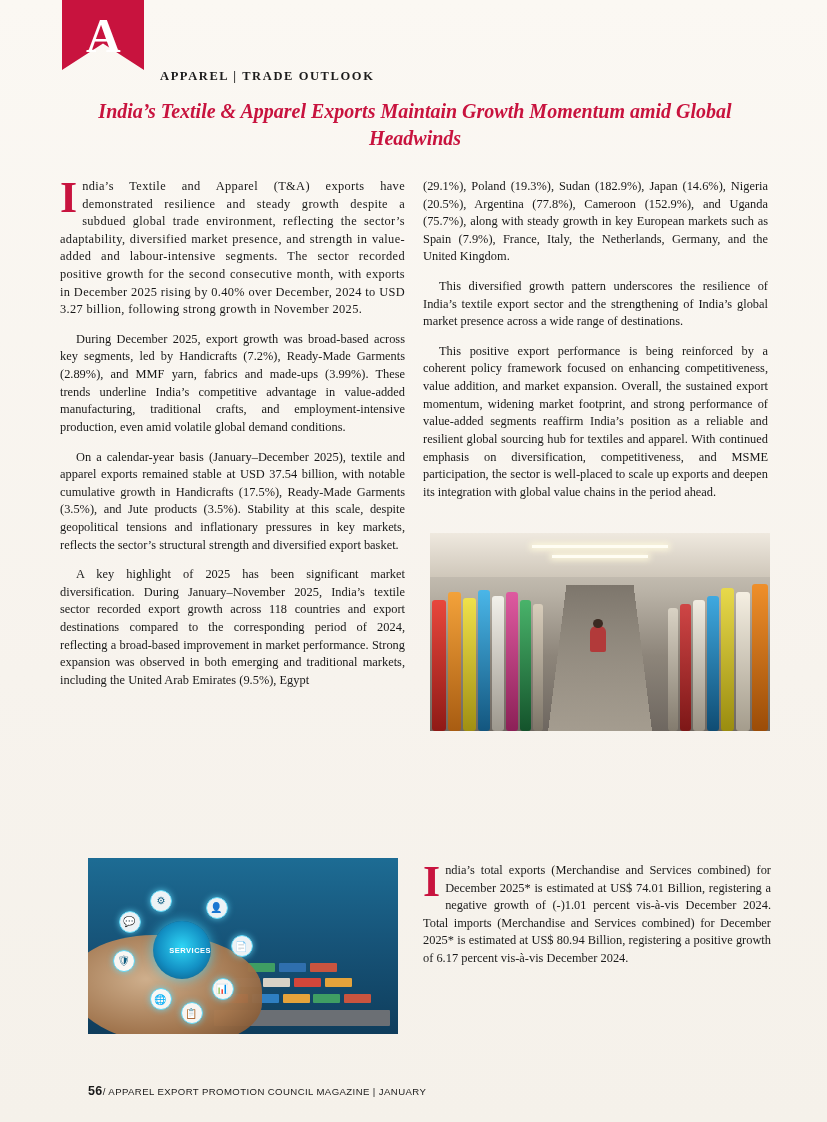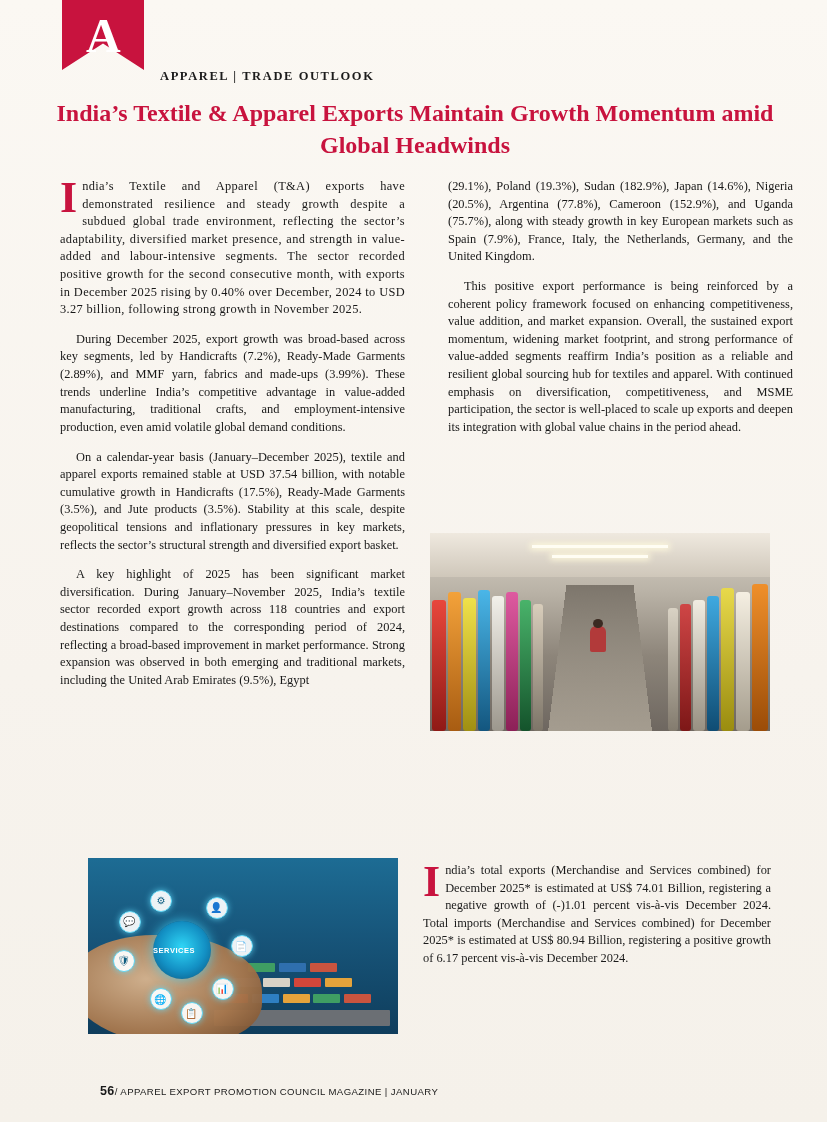--- a/index.html
+++ b/index.html
@@ -58,36 +58,37 @@
     margin-top: 8px;
   }
   
   .headline {
     position: absolute;
     top: 98px;
     left: 55px;
     width: 720px;
     text-align: center;
     font-family: "Liberation Serif", serif;
-    font-weight: bold;
-    font-size: 24px;
+    font-style: italic;
+    font-weight: bold;
+    font-size: 20px;
     line-height: 1.33;
     color: #c8133e;
   }
   
   .col {
     position: absolute;
     width: 345px;
     font-size: 12.4px;
     line-height: 1.42;
     text-align: justify;
     color: #181818;
   }
   .col-left { top: 178px; left: 60px; }
-  .col-right { top: 178px; left: 448px; }
+  .col-right { top: 178px; left: 423px; }
   .col p {
     margin: 0 0 12px 0;
     text-indent: 16px;
   }
   .col p.first {
     text-indent: 0;
   }
   .dropcap {
     float: left;
     font-family: "Liberation Serif", serif;
@@ -208,21 +209,21 @@
     position: absolute;
     left: 21%;
     top: 36%;
     width: 58px;
     height: 58px;
     border-radius: 50%;
     background: radial-gradient(circle at 50% 45%, #2fd6f6 0%, #1390c4 55%, #0a4f77 100%);
     box-shadow: 0 0 12px rgba(60,210,250,0.8);
     display: flex;
     align-items: center;
-    justify-content: flex-start;
+    justify-content: flex-end;
   }
   .ps-hub span {
     font-family: "Liberation Sans", sans-serif;
     font-size: 7.5px;
     font-weight: bold;
     color: #ffffff;
     letter-spacing: 0.5px;
   }
   .node {
     position: absolute;
@@ -250,21 +251,21 @@
   }
   .bottom-col p {
     margin: 0 0 8px 0;
     text-indent: 16px;
   }
   .bottom-col p.first { text-indent: 0; }
   
   .footer {
     position: absolute;
     bottom: 24px;
-    left: 100px;
+    left: 88px;
     font-family: "Liberation Sans", sans-serif;
     font-size: 9.6px;
     letter-spacing: 0.4px;
     color: #1a1a1a;
   }
   .footer .pg {
     font-size: 12.5px;
     font-weight: bold;
   }
 </style>
@@ -285,20 +286,21 @@
     <p class="first">
       <span class="dropcap">I</span><span class="spaced">ndia’s Textile and Apparel (T&amp;A) exports have demonstrated resilience and steady growth despite a subdued global trade environment, reflecting the sector’s adaptability, diversified market presence, and strength in value-added and labour-intensive segments. The sector recorded positive growth for the second consecutive month, with exports in December 2025 rising by 0.40% over December, 2024 to USD 3.27 billion, following strong growth in November 2025.</span>
     </p>
     <p><span>During December 2025, export growth was broad-based across key segments, led by Handicrafts (7.2%), Ready-Made Garments (2.89%), and MMF yarn, fabrics and made-ups (3.99%). These trends underline India’s competitive advantage in value-added manufacturing, traditional crafts, and employment-intensive production, even amid volatile global demand conditions.</span></p>
     <p><span>On a calendar-year basis (January–December 2025), textile and apparel exports remained stable at USD 37.54 billion, with notable cumulative growth in Handicrafts (17.5%), Ready-Made Garments (3.5%), and Jute products (3.5%). Stability at this scale, despite geopolitical tensions and inflationary pressures in key markets, reflects the sector’s structural strength and diversified export basket.</span></p>
     <p><span>A key highlight of 2025 has been significant market diversification. During January–November 2025, India’s textile sector recorded export growth across 118 countries and export destinations compared to the corresponding period of 2024, reflecting a broad-based improvement in market performance. Strong expansion was observed in both emerging and traditional markets, including the United Arab Emirates (9.5%), Egypt</span></p>
   </div>
 
   <div class="col col-right">
     <p class="first"><span>(29.1%), Poland (19.3%), Sudan (182.9%), Japan (14.6%), Nigeria (20.5%), Argentina (77.8%), Cameroon (152.9%), and Uganda (75.7%), along with steady growth in key European markets such as Spain (7.9%), France, Italy, the Netherlands, Germany, and the United Kingdom.</span></p>
+    <p><span>This diversified growth pattern underscores the resilience of India’s textile export sector and the strengthening of India’s global market presence across a wide range of destinations.</span></p>
     <p><span>This positive export performance is being reinforced by a coherent policy framework focused on enhancing competitiveness, value addition, and market expansion. Overall, the sustained export momentum, widening market footprint, and strong performance of value-added segments reaffirm India’s position as a reliable and resilient global sourcing hub for textiles and apparel. With continued emphasis on diversification, competitiveness, and MSME participation, the sector is well-placed to scale up exports and deepen its integration with global value chains in the period ahead.</span></p>
   </div>
 
   <div class="photo-textile">
     <div class="floor"></div>
     <div class="ceiling"></div>
     <div class="lamp" style="left:30%; width:40%;"></div>
     <div class="lamp" style="left:36%; top:11%; width:28%;"></div>
     <div class="aisle"></div>
     <div class="worker"></div>

